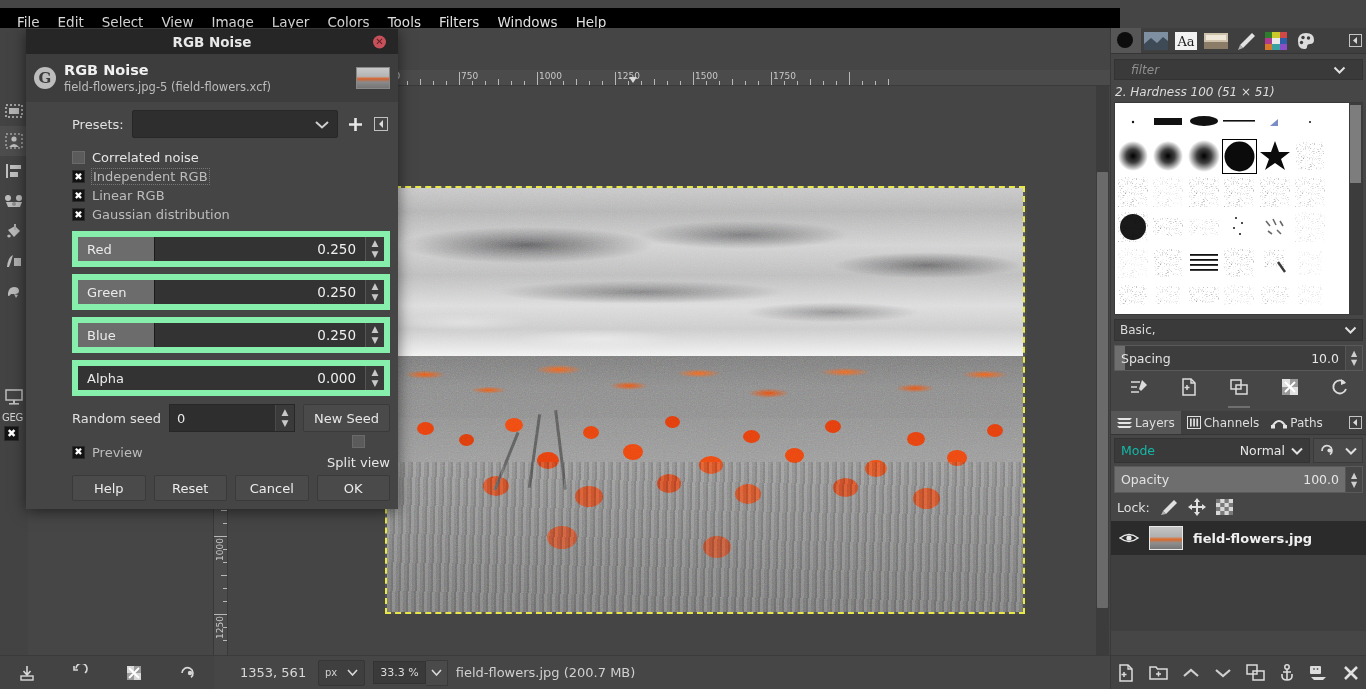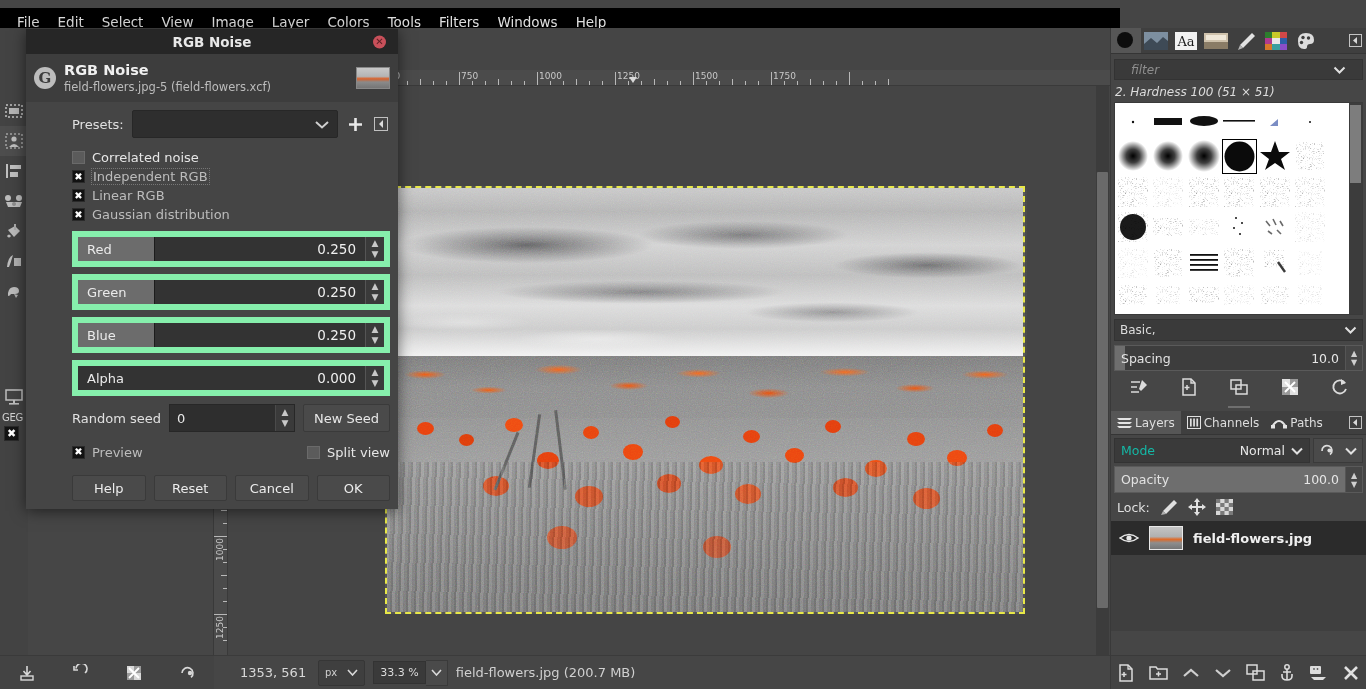--- a/index.html
+++ b/index.html
@@ -434,21 +434,21 @@
   }
   .seed-entry .sstep .a { font-size: 9px; line-height: 11px; color: #c8c8c8; }
   .newseed-btn {
     background: #4a4a4a; border: 1px solid #3a3a3a; border-radius: 2px;
     padding: 0 10px; display: flex; align-items: center;
     font-size: 13px; color: #e8e8e8;
   }
   .prev-row {
     display: flex; align-items: center; margin-top: 11px; height: 18px;
   }
-  .prev-row .right { margin-left: auto; display: flex; align-items: center; gap: 7px; }
+  .prev-row .right { margin-left: auto; display: flex; align-items: center; gap: 7px; flex-direction: column; }
   .dlg-buttons {
     display: flex; gap: 8px; margin-top: 14px;
   }
   .dlg-btn {
     flex: 1; height: 26px; background: #4a4a4a; border: 1px solid #3a3a3a;
     border-radius: 2px; display: flex; align-items: center; justify-content: center;
     font-size: 13px; color: #ececec;
   }
   svg { display: block; }
 </style>

